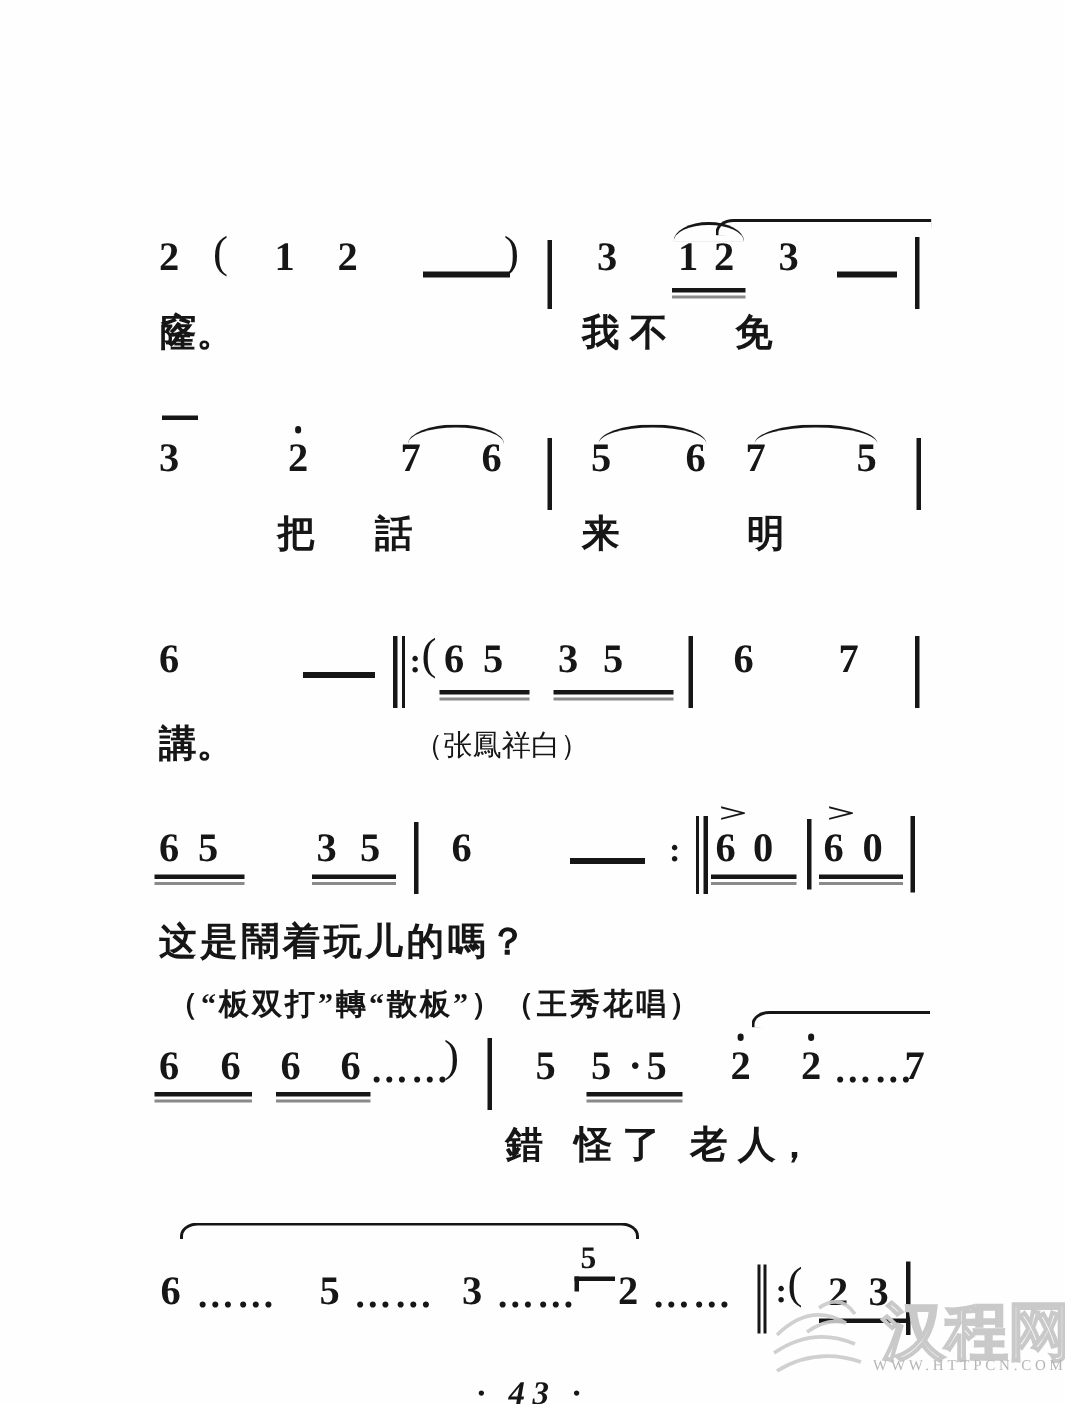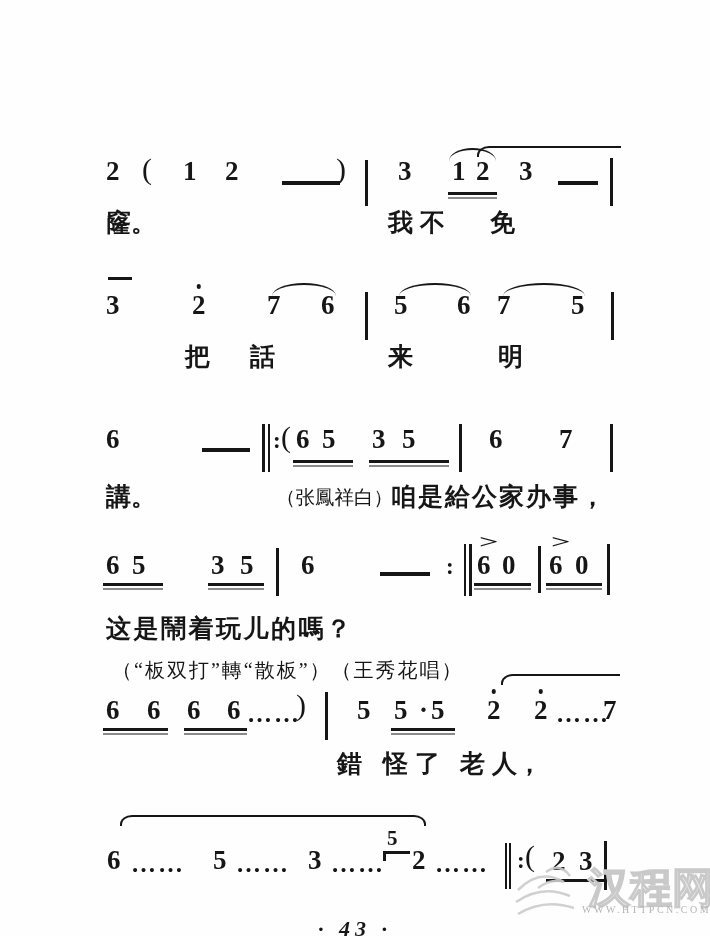--- a/index.html
+++ b/index.html
@@ -7,21 +7,21 @@
         font-family:"Liberation Serif","DejaVu Serif",serif;color:#161616;overflow:hidden;}
   
   .n{position:absolute;font-size:27px;font-weight:700;line-height:1;white-space:nowrap;}
   .gn{font-size:21px;}
   .paren{position:absolute;font-size:30px;font-weight:400;line-height:1;}
   .colon{position:absolute;font-size:23px;font-weight:700;line-height:1;}
   .acc{position:absolute;font-size:18px;font-weight:700;line-height:1;transform:scaleX(1.9);transform-origin:left center;}
   .dots{position:absolute;font-size:25px;font-weight:700;line-height:1;letter-spacing:2px;white-space:nowrap;}
   .lyr{position:absolute;font-size:25px;font-weight:700;line-height:1;white-space:nowrap;}
   .small{position:absolute;font-size:19.5px;font-weight:400;line-height:1;white-space:nowrap;}
-  .ann{position:absolute;font-size:20px;font-weight:400;line-height:1;letter-spacing:2px;white-space:nowrap;}
+  .ann{position:absolute;font-size:20px;font-weight:700;line-height:1;letter-spacing:2px;white-space:nowrap;}
   
   .dashline{position:absolute;height:3.5px;background:#161616;}
   .bar{position:absolute;width:2.5px;background:#161616;}
   .u{position:absolute;height:2.5px;background:#161616;}
   .u2{height:1.5px;opacity:.5;}
   .arc{position:absolute;height:11px;border-top:2.5px solid #161616;border-radius:50% 50% 0 0/100% 100% 0 0;}
   .tie{position:absolute;height:9px;border-top:2.5px solid #161616;}
   .tieL{border-left:2.5px solid #161616;border-top-left-radius:12px 9px;}
   .tieR{border-right:2.5px solid #161616;border-top-right-radius:12px 9px;}
   .hi::before{content:"";position:absolute;left:50%;top:-8px;transform:translateX(-50%);
@@ -91,21 +91,20 @@
   <span class="n" style="left:402px;top:426px">5</span>
   <div class="u" style="left:369px;top:460px;width:80px"></div>
   <div class="u u2" style="left:369px;top:465px;width:80px"></div>
   <div class="bar" style="left:459px;top:424px;height:48px"></div>
   <span class="n" style="left:489px;top:426px">6</span>
   <span class="n" style="left:559px;top:426px">7</span>
   <div class="bar" style="left:610px;top:424px;height:48px"></div>
 
   <span class="lyr" style="left:106px;top:484px">講。</span>
   <span class="small" style="left:276px;top:488px">（张鳳祥白）</span>
-  <span class="lyr" style="left:391px;top:484px;letter-spacing:2px">咱是給公家办事，</span>
 
   <span class="n" style="left:106px;top:552px">6</span>
   <span class="n" style="left:132px;top:552px">5</span>
   <div class="u" style="left:103px;top:583px;width:60px"></div>
   <div class="u u2" style="left:103px;top:588px;width:60px"></div>
   <span class="n" style="left:211px;top:552px">3</span>
   <span class="n" style="left:240px;top:552px">5</span>
   <div class="u" style="left:208px;top:583px;width:56px"></div>
   <div class="u u2" style="left:208px;top:588px;width:56px"></div>
   <div class="bar" style="left:276px;top:548px;height:48px"></div>

